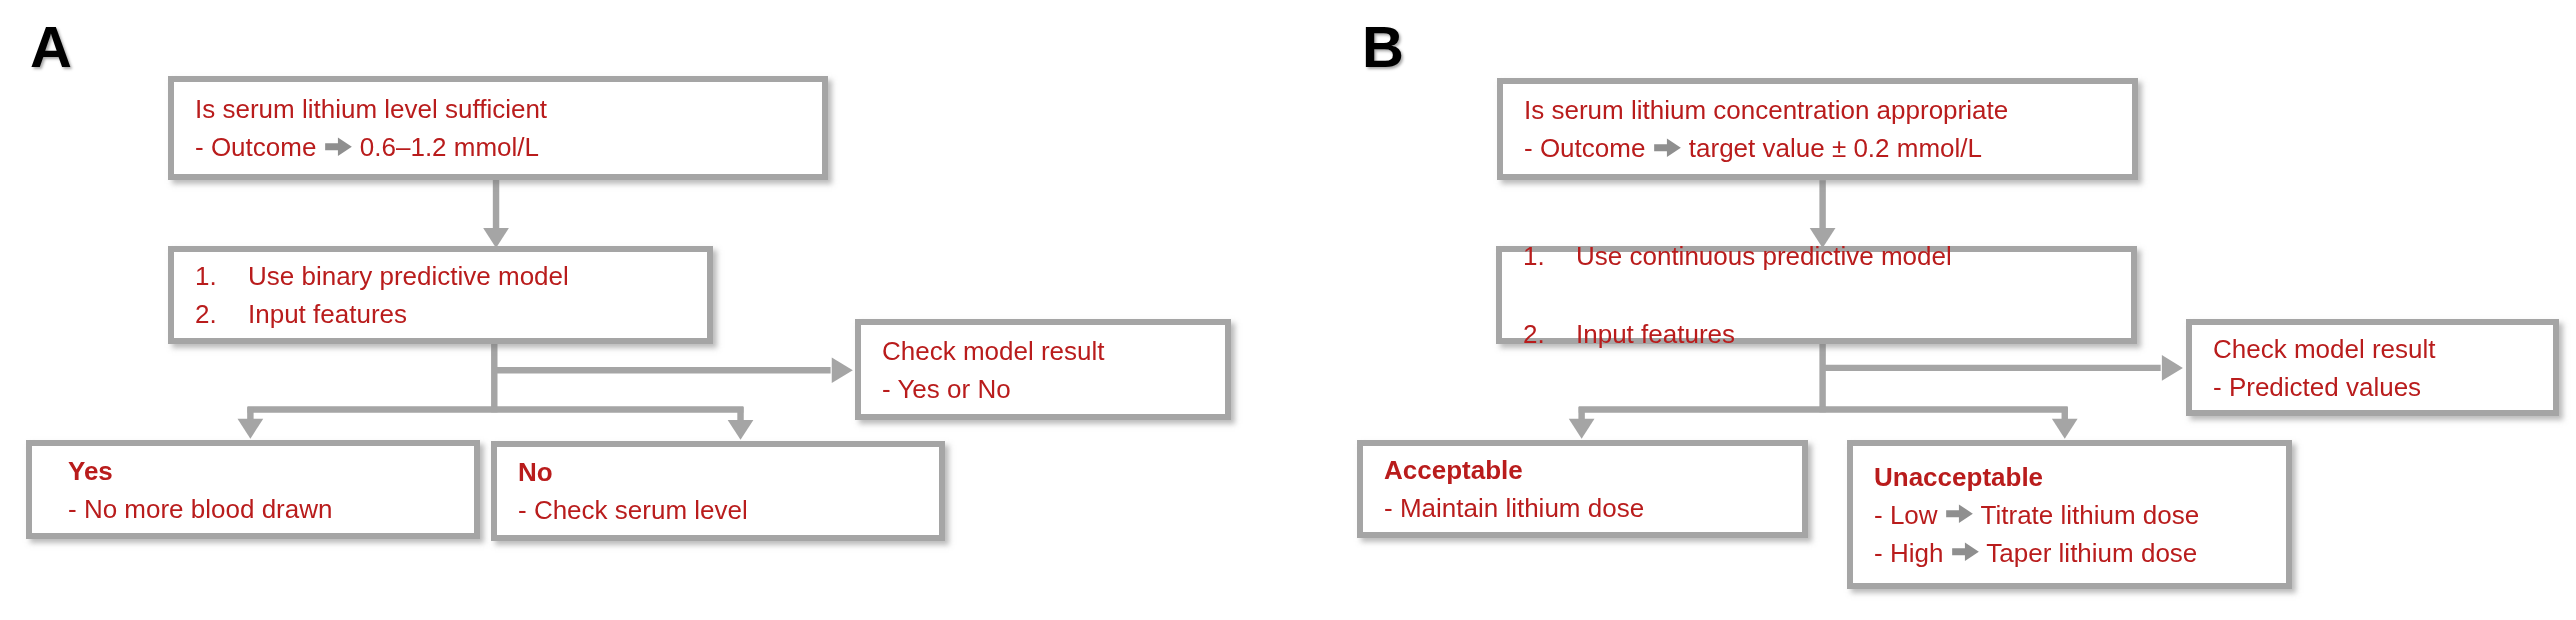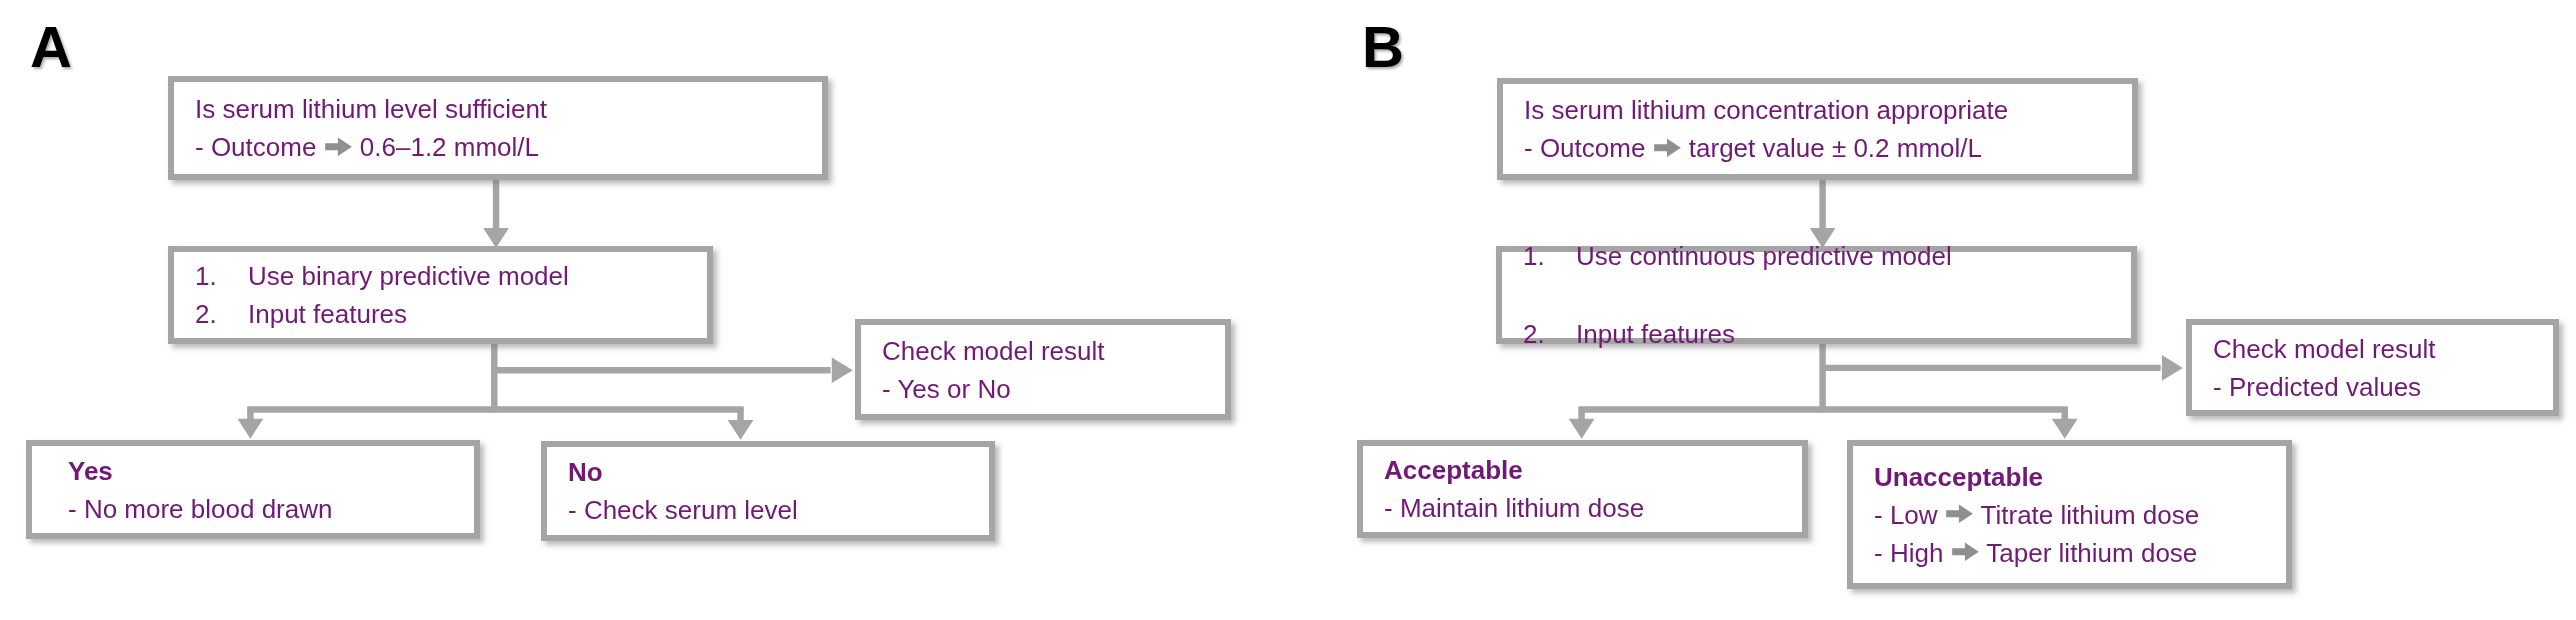--- a/index.html
+++ b/index.html
@@ -38,34 +38,34 @@
     box-shadow: 3.5px 4.1px 5.3px rgba(120,120,120,0.5);
     display: flex;
     flex-direction: column;
     justify-content: center;
     align-items: flex-start;
     padding: 4.7px 11.7px 4.7px 21px;
   }
   .box-line {
     font-size: 26px;
     line-height: 38px;
-    color: #701a75;
+    color: #b91c1c;
     white-space: pre-wrap;
   }
   .box-line .b { font-weight: bold; }
   .box-line .num { display: inline-block; min-width: 53px; }
   .box-line .ar svg { vertical-align: -2.3px; }
 
   
   #label-a   { left: 30px;   top: 17.5px; }
   #box-a-question { left: 168px;  top: 76px; width: 660px; height: 104px; }
   #box-a-model    { left: 168px;  top: 246px; width: 545px; height: 98px; }
   #box-a-check    { left: 855px; top: 319px; width: 376px;  height: 101px; }
   #box-a-yes      { left: 26px;   top: 440px; width: 454px;  height: 99px; padding-left: 36px; }
-  #box-a-no       { left: 541px;  top: 441px; width: 454px;  height: 100px; }
+  #box-a-no       { left: 491px;  top: 441px; width: 454px;  height: 100px; }
 
   
   #label-b   { left: 1362px; top: 17.5px; }
   #box-b-question { left: 1497px; top: 78px; width: 641px; height: 102px; }
   #box-b-model    { left: 1496px; top: 246px; width: 641px; height: 98px; gap: 40px; }
   #box-b-check    { left: 2186px; top: 319px; width: 373px;  height: 97px; }
   #box-b-acceptable   { left: 1357px; top: 440px; width: 451px; height: 98px; }
   #box-b-unacceptable { left: 1847px; top: 440px; width: 445px; height: 149px; }
 </style>
 </head>

